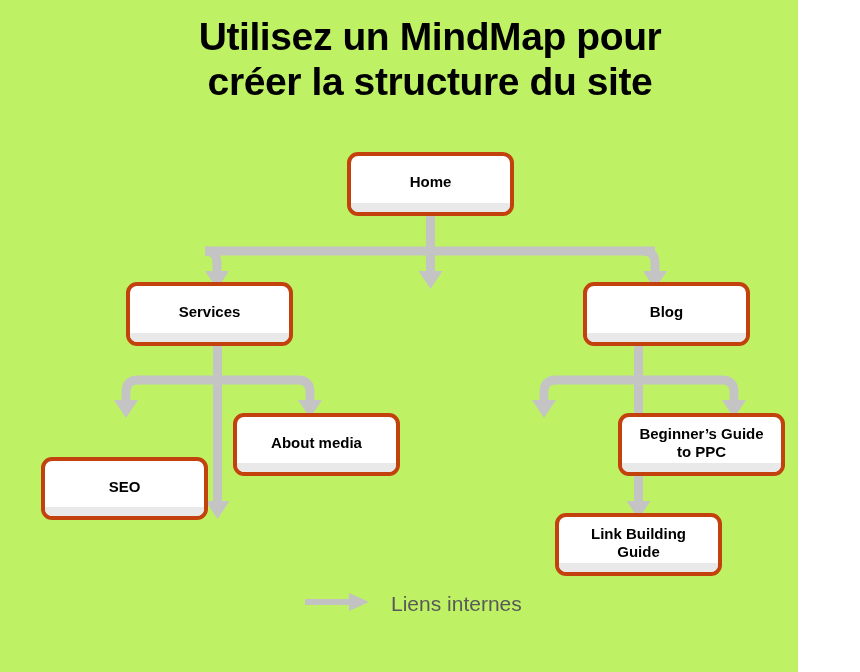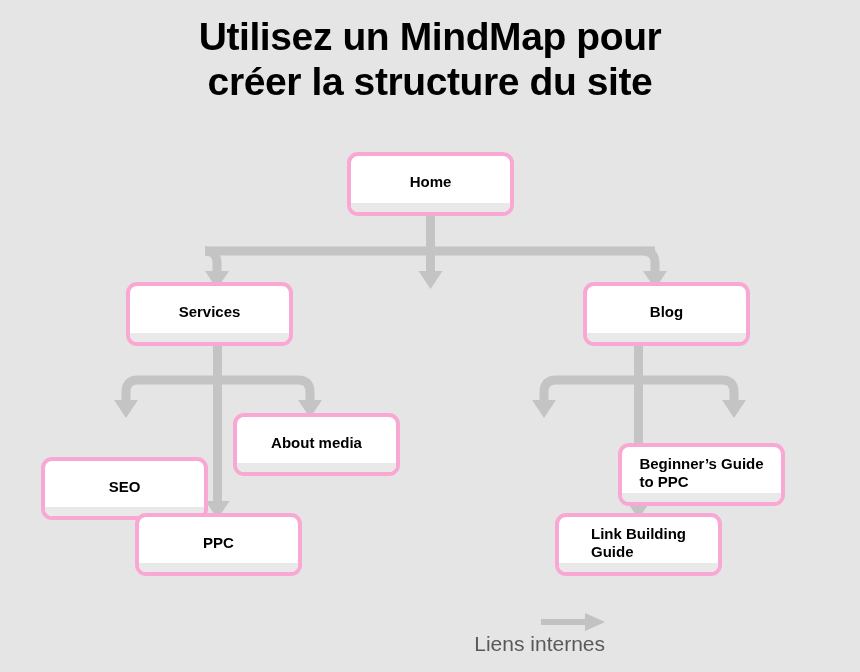--- a/index.html
+++ b/index.html
@@ -2,23 +2,23 @@
 <html><head>
 <meta charset="utf-8">
 <style>
   html, body {
     margin: 0;
     padding: 0;
     background: #ffffff;
   }
   #canvas {
     position: relative;
-    width: 860px;
+    width: 798px;
     height: 672px;
-    background: #e5e5e5;
+    background: #bef264;
     overflow: hidden;
     font-family: "Liberation Sans", sans-serif;
     text-decoration: underline;
   }
 
   
   #title {
     position: absolute;
     left: 0;
     top: 14px;
@@ -41,26 +41,26 @@
     width: 860px;
     height: 672px;
     pointer-events: none;
   }
 
   
   .node {
     position: absolute;
     box-sizing: border-box;
     background: #ffffff;
-    border: 4px solid #f9a8d4;
+    border: 4px solid #c2410c;
     border-radius: 11px;
     display: flex;
     align-items: center;
     justify-content: center;
-    text-align: left;
+    text-align: center;
     color: #000000;
     font-family: "Liberation Sans", sans-serif;
     font-weight: bold;
     font-size: 15px;
     line-height: 18px;
     white-space: pre-line;
     overflow: hidden;
   }
   .node::after {
     content: "";
@@ -76,26 +76,25 @@
   .node > span {
     position: relative;
     z-index: 2;
     padding-bottom: 4px;
   }
 
   
   #legend {
     position: absolute;
     left: 305px;
-    top: 612px;
+    top: 592px;
     width: 300px;
     height: 36px;
     display: flex;
-    align-items: flex-end;
-    flex-direction: column;
+    align-items: flex-start;
   }
   #legend-arrow {
     width: 64px;
     height: 20px;
     flex: 0 0 auto;
   }
   #legend-label {
     margin-left: 22px;
     font-family: "Liberation Sans", sans-serif;
     font-size: 21px;
@@ -169,28 +168,25 @@
 
   <div class="node" style="left:41px; top:413px; width:167px; height:63px;margin-top:44px;">
     <span>SEO</span>
   </div>
 
   <div class="node" style="left:233px; top:413px; width:167px; height:63px;">
     <span>About media</span>
   </div>
 
 
-  <div class="node" style="left:618px; top:413px; width:167px; height:63px;margin-top:30px;">
+  <div class="node" style="left:618px; top:413px; width:167px; height:63px;">
     <span>Beginner’s Guide
 to PPC</span>
   </div>
 
-  <div class="node" style="left:135px; top:513px; width:167px; height:63px;">
-    <span>PPC</span>
-  </div>
 
   <div class="node" style="left:555px; top:513px; width:167px; height:63px;">
     <span>Link Building
 Guide</span>
   </div>
 
   <div id="legend">
     <svg id="legend-arrow" viewBox="0 0 64 20" xmlns="http://www.w3.org/2000/svg">
       <path d="M0,10 L47,10" stroke="#c2c2c2" stroke-width="6" fill="none"></path>
       <polygon points="64,10 44,1 44,19" fill="#c2c2c2"></polygon>

